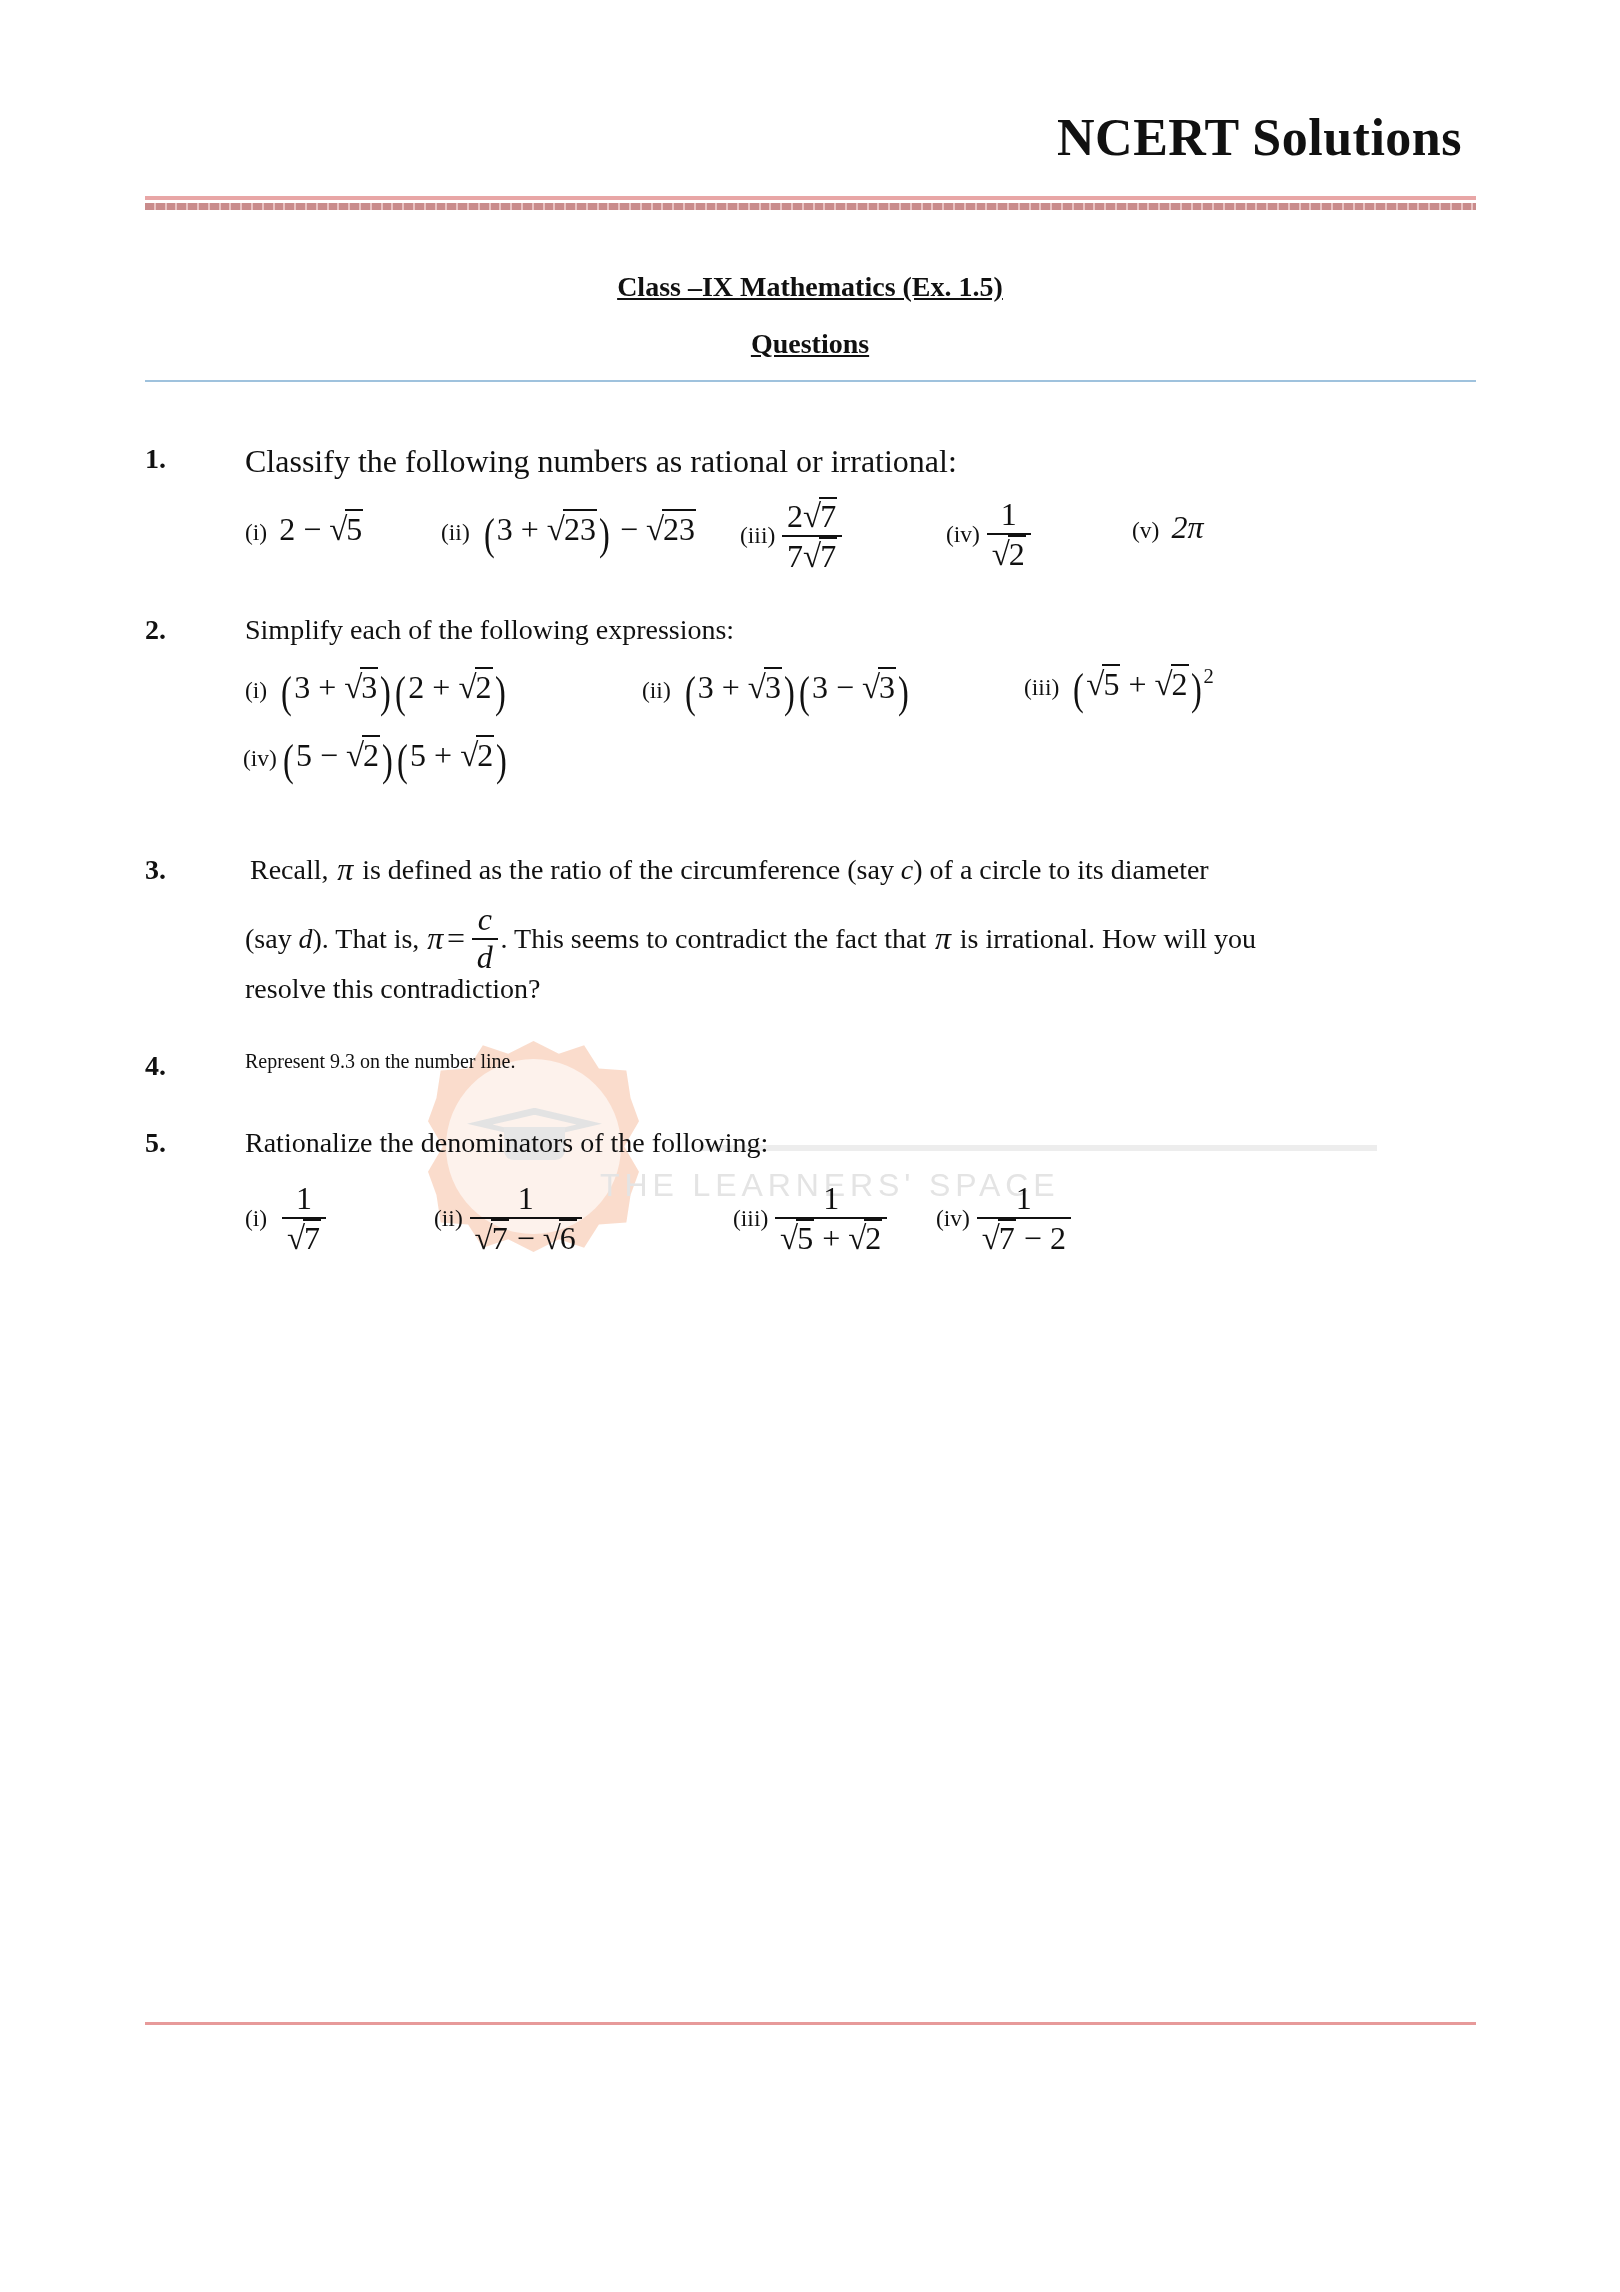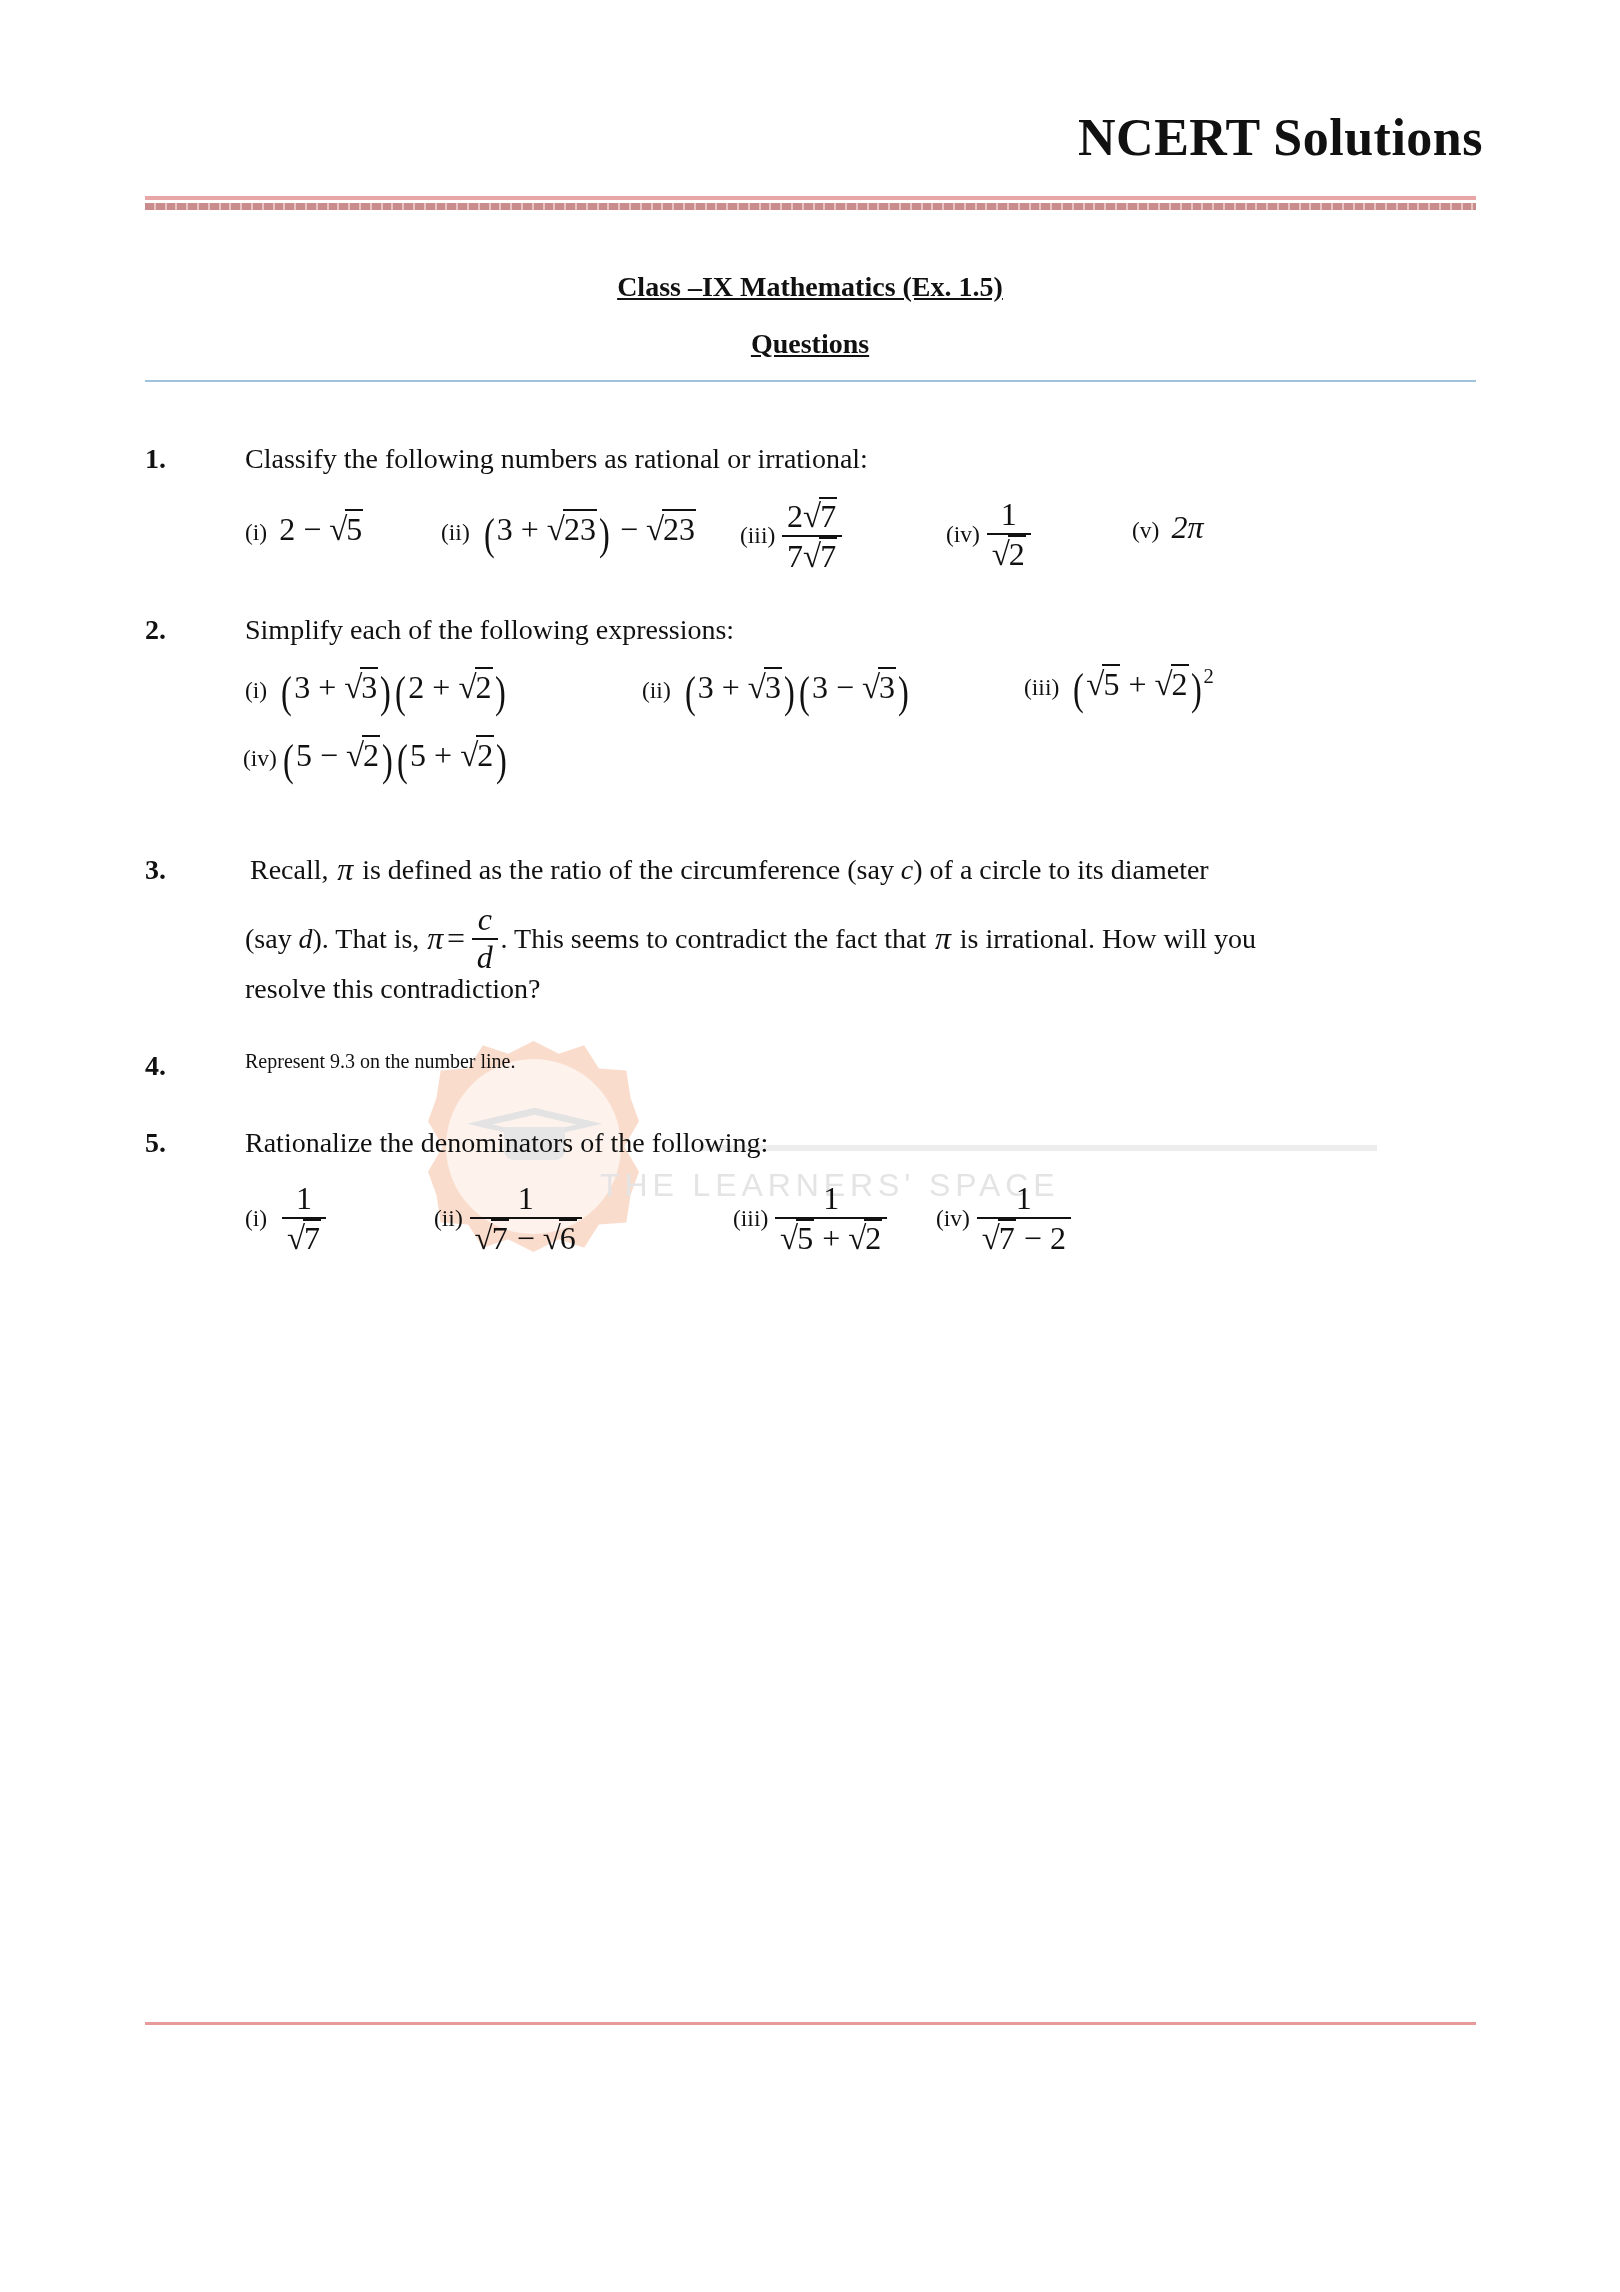--- a/index.html
+++ b/index.html
@@ -111,21 +111,21 @@
   }
 
   
   .content {
     position: relative;
     z-index: 2;
   }
 
   .doc-title {
     position: absolute;
-    right: 137px;
+    right: 158px;
     top: 112px;
     font-family: "Liberation Serif", "DejaVu Serif", serif;
     font-size: 52px;
     font-weight: bold;
     letter-spacing: 0.5px;
     color: #111;
     line-height: 1;
   }
 
   .rule-header {
@@ -262,21 +262,21 @@
 
     <div class="rule-header"></div>
     <div class="rule-header-dash"></div>
 
     <div class="subtitle l1">Class –IX Mathematics (Ex. 1.5)</div>
     <div class="subtitle l2">Questions</div>
 
     <div class="rule-blue"></div>
 
     <div class="q-num" style="left:145px; top:443px;">1.</div>
-    <div class="q-body" style="left:245px; top:443px; font-size:28px;">Classify the following numbers as rational or irrational:</div>
+    <div class="q-body" style="left:245px; top:443px; font-size:32px;">Classify the following numbers as rational or irrational:</div>
 
     <div class="q-body" style="left:245px; top:509px;">
       <span class="lbl">(i)</span>
       <span class="math">
         &nbsp;2 − <span class="radix">√</span><span class="rad-bar">5</span>
       </span>
     </div>
 
     <div class="q-body" style="left:441px; top:509px;">
       <span class="lbl">(ii)</span>

